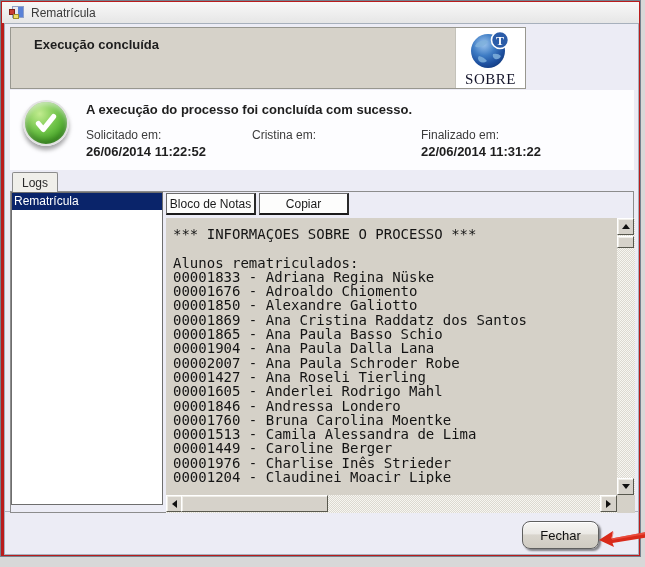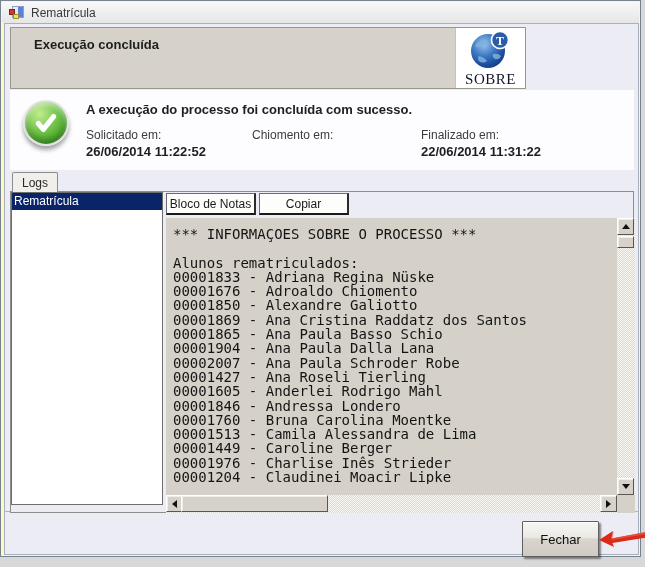--- a/index.html
+++ b/index.html
@@ -1,20 +1,20 @@
 <!DOCTYPE html>
 <html><head>
 <meta charset="utf-8">
 <style>
   * { margin:0; padding:0; box-sizing:border-box; }
   html,body { width:645px; height:567px; }
   body { background:#D8D8D8; font-family:"Liberation Sans", sans-serif; position:relative; overflow:hidden; }
 
   .window { position:absolute; left:0; top:0; width:641px; height:557px;
-            background:#fef9c3; border:1px solid #76828E; }
+            background:#b91c1c; border:1px solid #76828E; }
 
   
   .titlebar { position:absolute; left:1px; top:1px; right:1px; height:21px;
               background:linear-gradient(180deg,#F8F8F8,#E6E6E6);
               display:flex; align-items:center; padding-left:7px; }
   .titlebar .title { font-size:12px; color:#3A3A3A; margin-left:6px; }
   .appicon { width:16px; height:15px; position:relative; display:inline-block; }
   .appicon .win { position:absolute; left:3px; top:1px; width:12px; height:12px; background:#E7EBF2; border:1px solid #8FA0C8; }
   .appicon .bar { position:absolute; left:9px; top:2px; width:5px; height:10px; background:#5A82D8; }
   .appicon .red { position:absolute; left:0; top:4px; width:6px; height:6px; background:#C83C32; border:1px solid #7E1F18; }
@@ -83,23 +83,23 @@
   .tri { width:0; height:0; }
   .tri.up    { border-left:4px solid transparent; border-right:4px solid transparent; border-bottom:5px solid #111; }
   .tri.down  { border-left:4px solid transparent; border-right:4px solid transparent; border-top:5px solid #111; }
   .tri.left  { border-top:4px solid transparent; border-bottom:4px solid transparent; border-right:5px solid #111; }
   .tri.right { border-top:4px solid transparent; border-bottom:4px solid transparent; border-left:5px solid #111; }
   .corner { position:absolute; right:0; bottom:0; width:18px; height:18px; background:#D5D1C8; }
 
   
   .footer { position:absolute; left:0; bottom:0; width:100%; height:43px; background:#ECECF5;
             border-top:1px solid #B2B2BE; }
-  .fechar-btn { position:absolute; left:517px; top:9px; width:77px; height:36px;
+  .fechar-btn { position:absolute; left:517px; top:9px; width:77px; height:28px;
                 background:linear-gradient(180deg,#F7F6F4 0%,#EBE9E5 45%,#D9D5CD 50%,#CFCBC2 100%);
-                border:1px solid #5F5F5F; border-radius:1px; font-size:13px; color:#111;
+                border:1px solid #5F5F5F; border-radius:8px; font-size:13px; color:#111;
                 box-shadow:2px 2px 2px rgba(0,0,0,0.45), inset 0 1px 0 #FFFFFF;
                 display:flex; align-items:center; justify-content:center; }
   .annot-arrow { position:absolute; left:593px; top:11px; }
 </style>
 </head>
 <body>
 
 <div class="window">
 
   <div class="titlebar">
@@ -140,21 +140,21 @@
         <svg width="28" height="28" viewBox="0 0 24 24">
             <path d="M5.5 12.5 l4.2 5 L18.5 6.5" fill="none" stroke="#FFFFFF" stroke-width="4.4" stroke-linecap="round" stroke-linejoin="round"></path>
           </svg>
       </div>
       <div class="status-message">A execução do processo foi concluída com sucesso.</div>
       <div class="time-col tc1">
         <div class="lbl">Solicitado em:</div>
         <div class="val">26/06/2014 11:22:52</div>
       </div>
       <div class="time-col tc2">
-        <div class="lbl">Chiomento em:</div>
+        <div class="lbl">Cristina em:</div>
       </div>
       <div class="time-col tc3">
         <div class="lbl">Finalizado em:</div>
         <div class="val">22/06/2014 11:31:22</div>
       </div>
     </div>
 
     <div class="tab">Logs</div>
 
     <div class="main-panel">

